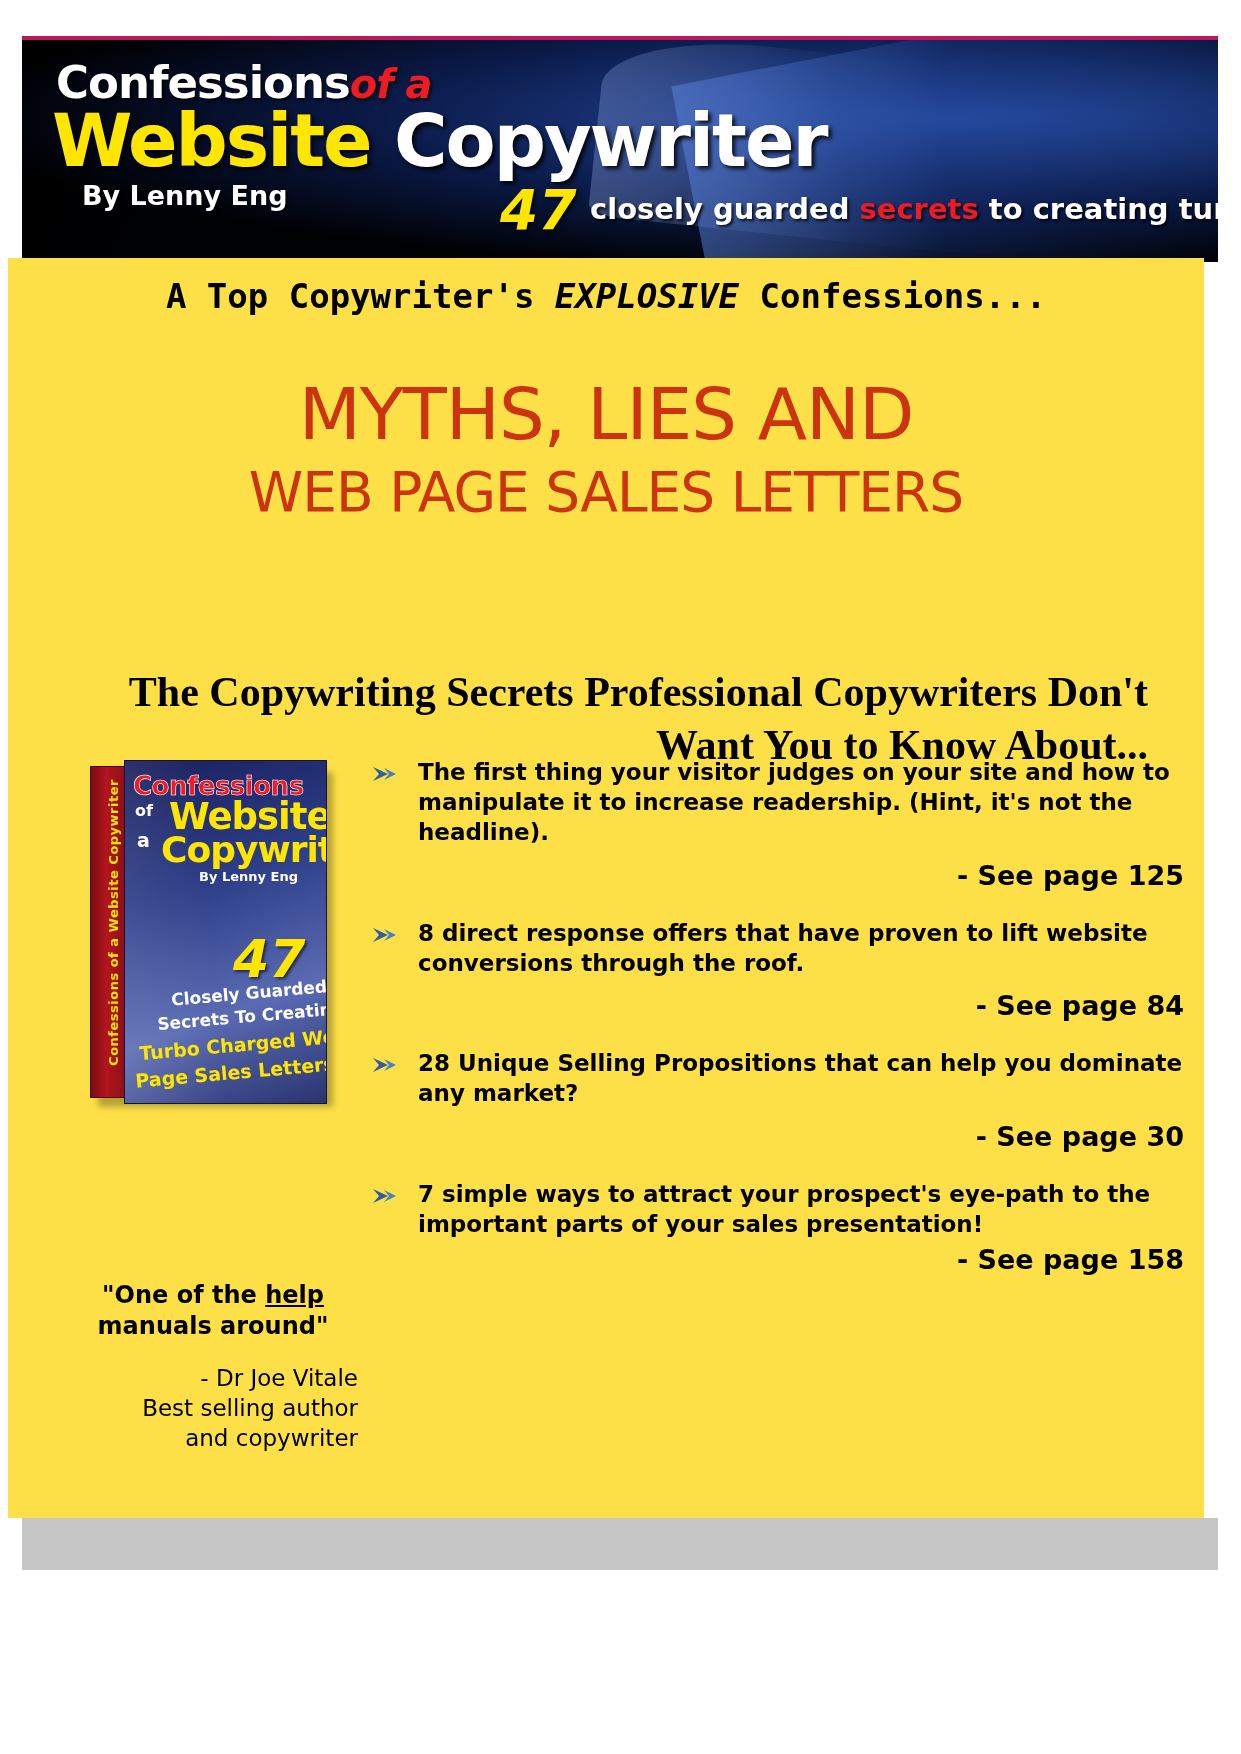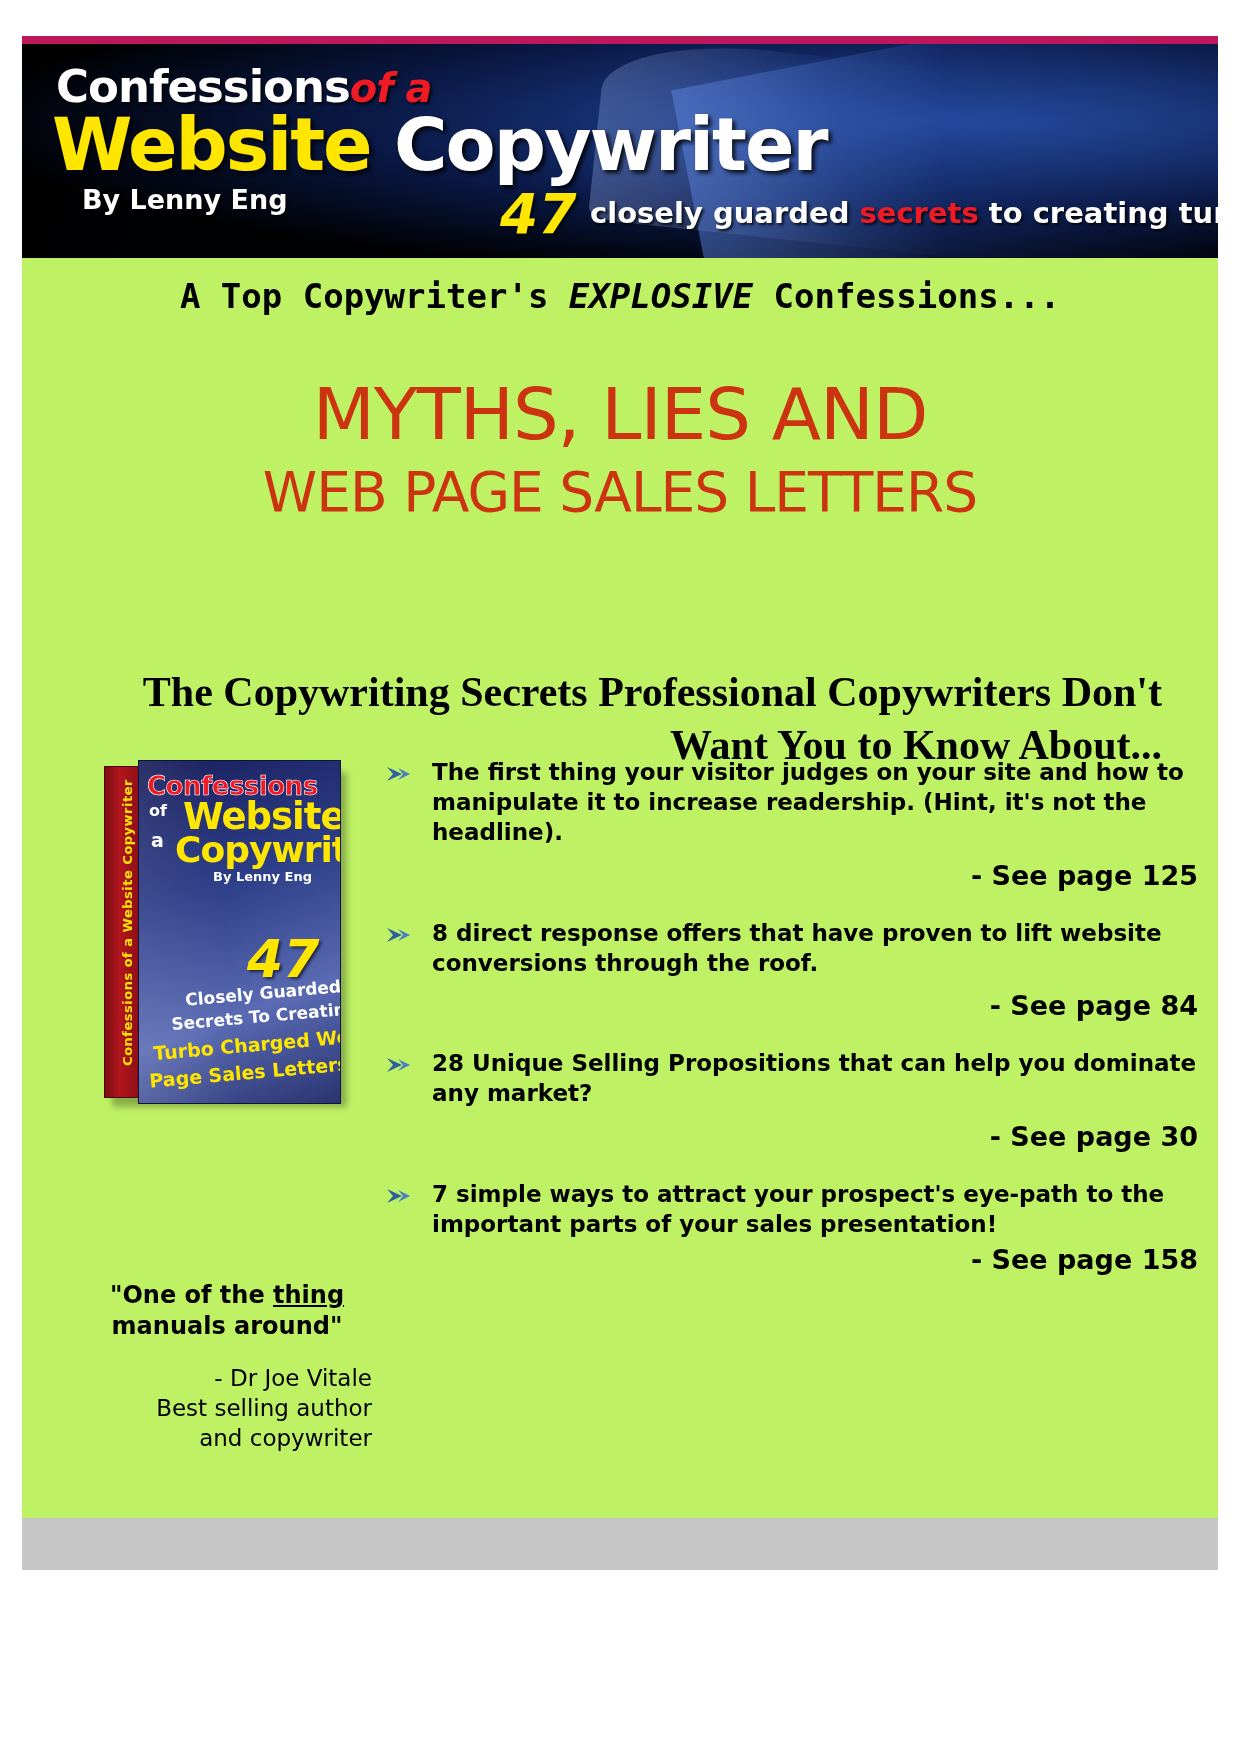--- a/index.html
+++ b/index.html
@@ -23,21 +23,21 @@
 
   
   .banner {
     position: absolute;
     left: 22px;
     top: 36px;
     width: 1196px;
     height: 222px;
     background: #000000;
     overflow: hidden;
-    border-top: 8px solid #be185d;
+    border-top: 4px solid #be185d;
   }
   .banner-bg {
     position: absolute;
     inset: 0;
     background:
       radial-gradient(ellipse at 78% 35%, rgba(40,80,170,0.95) 0%, rgba(10,25,70,0.9) 45%, rgba(0,0,0,0.95) 75%),
       linear-gradient(115deg, #000010 0%, #06143c 30%, #102a72 55%, #040a22 78%, #000006 100%);
   }
   .banner-bg:after {
     content: "";
@@ -140,25 +140,25 @@
     text-shadow: 2px 2px 3px rgba(0,0,0,0.8);
   }
   .b-sub2 .yellow {
     color: #ffe600;
     font-size: 33px;
   }
 
   
   .content {
     position: absolute;
-    left: 22px;
+    left: 8px;
     top: 258px;
     width: 1196px;
     height: 1260px;
-    background: #bef264;
+    background: #fde047;
   }
 
   .kicker {
     position: absolute;
     left: 0;
     top: 18px;
     width: 1196px;
     text-align: center;
     font-family: "DejaVu Sans Mono", monospace;
     font-size: 34px;
@@ -507,21 +507,21 @@
         <div class="bf-by">By Lenny Eng</div>
         <div class="bf-47">47</div>
         <div class="bf-b1">Closely Guarded</div>
         <div class="bf-b2">Secrets To Creating</div>
         <div class="bf-b3">Turbo Charged Web</div>
         <div class="bf-b4">Page Sales Letters</div>
       </div>
     </div>
 
     <div class="quote">
-      <span>"One of the </span><u>thing</u><span> manuals around"</span>
+      <span>"One of the </span><u>help</u><span> manuals around"</span>
     </div>
     <div class="quote-attrib">
       <div>- Dr Joe Vitale</div>
       <div>Best selling author</div>
       <div>and copywriter</div>
     </div>
 
     <div class="bullets">
 
       <div class="bullet b1">

